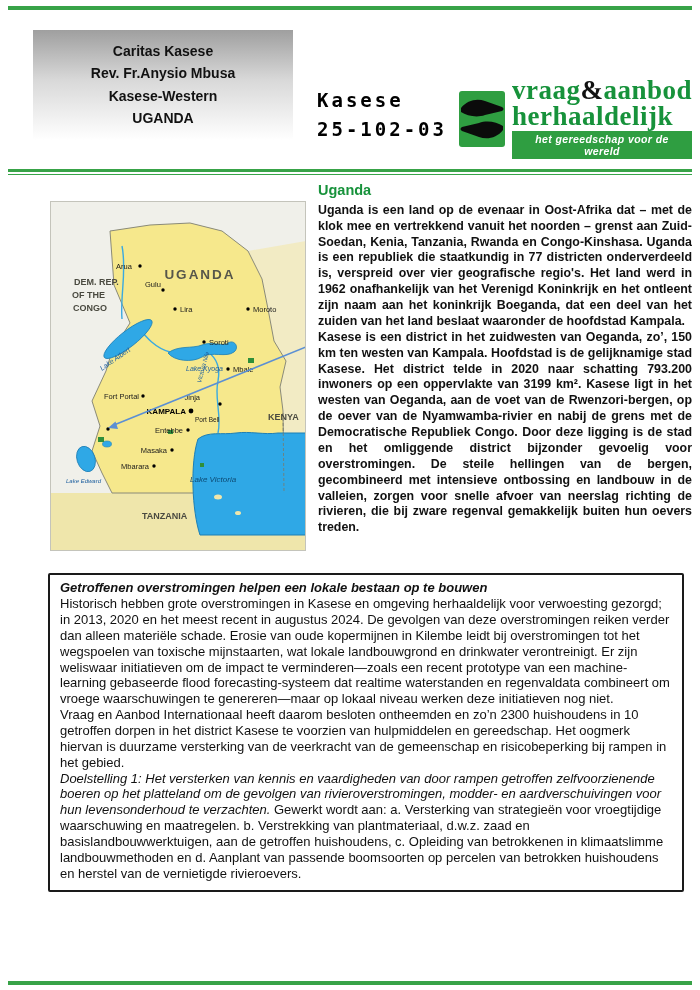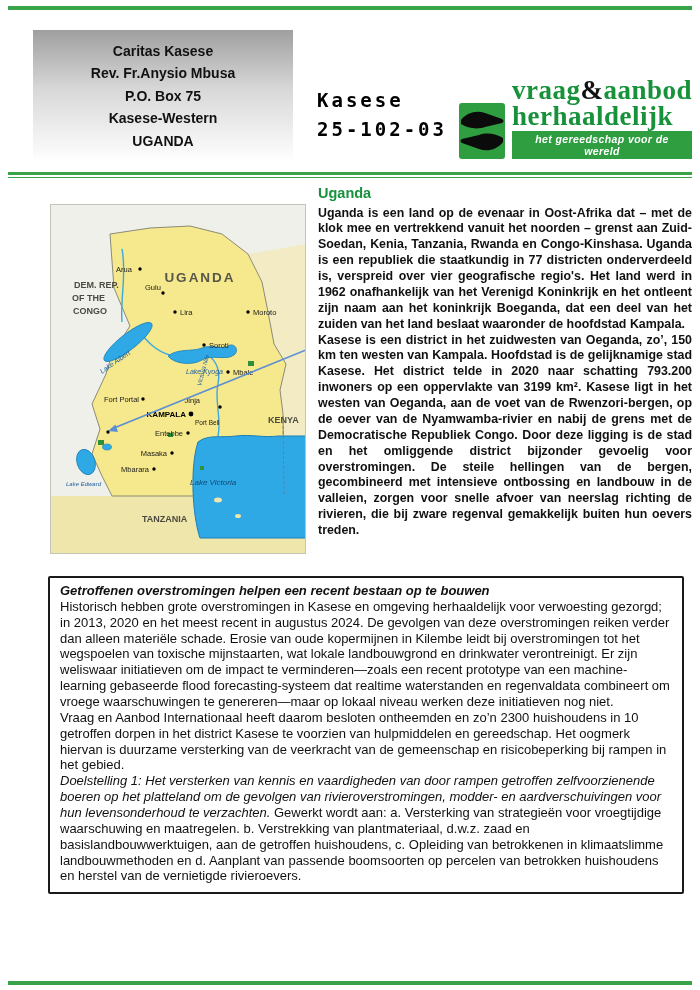--- a/index.html
+++ b/index.html
@@ -16,21 +16,21 @@
     margin-left:25px; width:228px; padding:10px 17px;
     text-align:center; font-weight:700; font-size:14px; line-height:1.6;
     background:linear-gradient(180deg,#9f9f9f 0%,#d8d8d8 45%,#ffffff 100%);
   }
   .project-block {
     margin-left:24px; margin-top:56px; white-space:nowrap;
     font-family:"DejaVu Sans Mono", monospace; font-weight:700;
     font-size:19px; letter-spacing:3px; line-height:1.5; color:#000;
   }
   .logo-block { margin-left:12px; margin-top:48px; }
-  .logo-row { display:flex; align-items:flex-end; }
+  .logo-row { display:flex; align-items:center; }
   .hands { width:46px; height:56px; background:#2f9e41; border-radius:3px; margin-right:7px; flex:0 0 auto; }
   .brand {
     font-family:"Liberation Serif", serif; font-weight:700;
     font-size:27px; line-height:0.95; color:#17923b; letter-spacing:0.5px; white-space:nowrap;
   }
   .brand .amp { color:#111; }
   .tagline {
     margin-top:2px; background:#2f9e41; color:#fff; font-style:italic; font-weight:700;
     font-size:10.5px; text-align:center; padding:2px 4px; letter-spacing:0.4px;
   }
@@ -65,21 +65,20 @@
 </style>
 </head>
 <body>
 
 <div class="rule top-rule"></div>
 
 <div class="header">
   <div class="address-box">
     <div>Caritas Kasese</div>
     <div>Rev. Fr.Anysio Mbusa</div>
-    <div>P.O. Box 75</div>
     <div>Kasese-Western</div>
     <div>UGANDA</div>
   </div>
 
   <div class="project-block">
     <div>Kasese</div>
     <div>25-102-03</div>
   </div>
 
   <div class="logo-block">
@@ -189,19 +188,19 @@
   </div>
 
   <div class="uganda-text">
     <div class="uganda-heading">Uganda</div>
     <p>Uganda is een land op de evenaar in Oost-Afrika dat – met de klok mee en vertrekkend vanuit het noorden – grenst aan Zuid-Soedan, Kenia, Tanzania, Rwanda en Congo-Kinshasa. Uganda is een republiek die staatkundig in 77 districten onderverdeeld is, verspreid over vier geografische regio's. Het land werd in 1962 onafhankelijk van het Verenigd Koninkrijk en het ontleent zijn naam aan het koninkrijk Boeganda, dat een deel van het zuiden van het land beslaat waaronder de hoofdstad Kampala.</p>
     <p><b>Kasese</b><span> is een district in het zuidwesten van Oeganda, zo’, 150 km ten westen van Kampala. Hoofdstad is de gelijknamige stad Kasese. Het district telde in 2020 naar schatting 793.200 inwoners op een oppervlakte van 3199 km². Kasese ligt in het westen van Oeganda, aan de voet van de Rwenzori-bergen, op de oever van de Nyamwamba-rivier en nabij de grens met de Democratische Republiek Congo. Door deze ligging is de stad en het omliggende district bijzonder gevoelig voor overstromingen. De steile hellingen van de bergen, gecombineerd met intensieve ontbossing en landbouw in de valleien, zorgen voor snelle afvoer van neerslag richting de rivieren, die bij zware regenval gemakkelijk buiten hun oevers treden.</span></p>
   </div>
 </div>
 
 <div class="project-box">
-  <p class="box-title">Getroffenen overstromingen helpen een recent bestaan op te bouwen</p>
+  <p class="box-title">Getroffenen overstromingen helpen een lokale bestaan op te bouwen</p>
   <p>Historisch hebben grote overstromingen in Kasese en omgeving herhaaldelijk voor verwoesting gezorgd; in 2013, 2020 en het meest recent in augustus 2024. De gevolgen van deze overstromingen reiken verder dan alleen materiële schade. Erosie van oude kopermijnen in Kilembe leidt bij overstromingen tot het wegspoelen van toxische mijnstaarten, wat lokale landbouwgrond en drinkwater verontreinigt. Er zijn weliswaar initiatieven om de impact te verminderen—zoals een recent prototype van een machine-learning gebaseerde flood forecasting-systeem dat realtime waterstanden en regenvaldata combineert om vroege waarschuwingen te genereren—maar op lokaal niveau werken deze initiatieven nog niet.</p>
   <p>Vraag en Aanbod Internationaal heeft daarom besloten ontheemden en zo’n 2300 huishoudens in 10 getroffen dorpen in het district Kasese te voorzien van hulpmiddelen en gereedschap. Het oogmerk hiervan is duurzame versterking van de veerkracht van de gemeenschap en risicobeperking bij rampen in het gebied.</p>
   <p><span class="goal-lead">Doelstelling 1: Het versterken van kennis en vaardigheden van door rampen getroffen zelfvoorzienende boeren op het platteland om de gevolgen van rivieroverstromingen, modder- en aardverschuivingen voor hun levensonderhoud te verzachten.</span><span> Gewerkt wordt aan: a. Versterking van strategieën voor vroegtijdige waarschuwing en maatregelen. b. Verstrekking van plantmateriaal, d.w.z. zaad en basislandbouwwerktuigen, aan de getroffen huishoudens, c. Opleiding van betrokkenen in klimaatslimme landbouwmethoden en d. Aanplant van passende boomsoorten op percelen van betrokken huishoudens en herstel van de vernietigde rivieroevers.</span></p>
 </div>
 
 <div class="bottom-rule"></div>
 
 </body></html>

